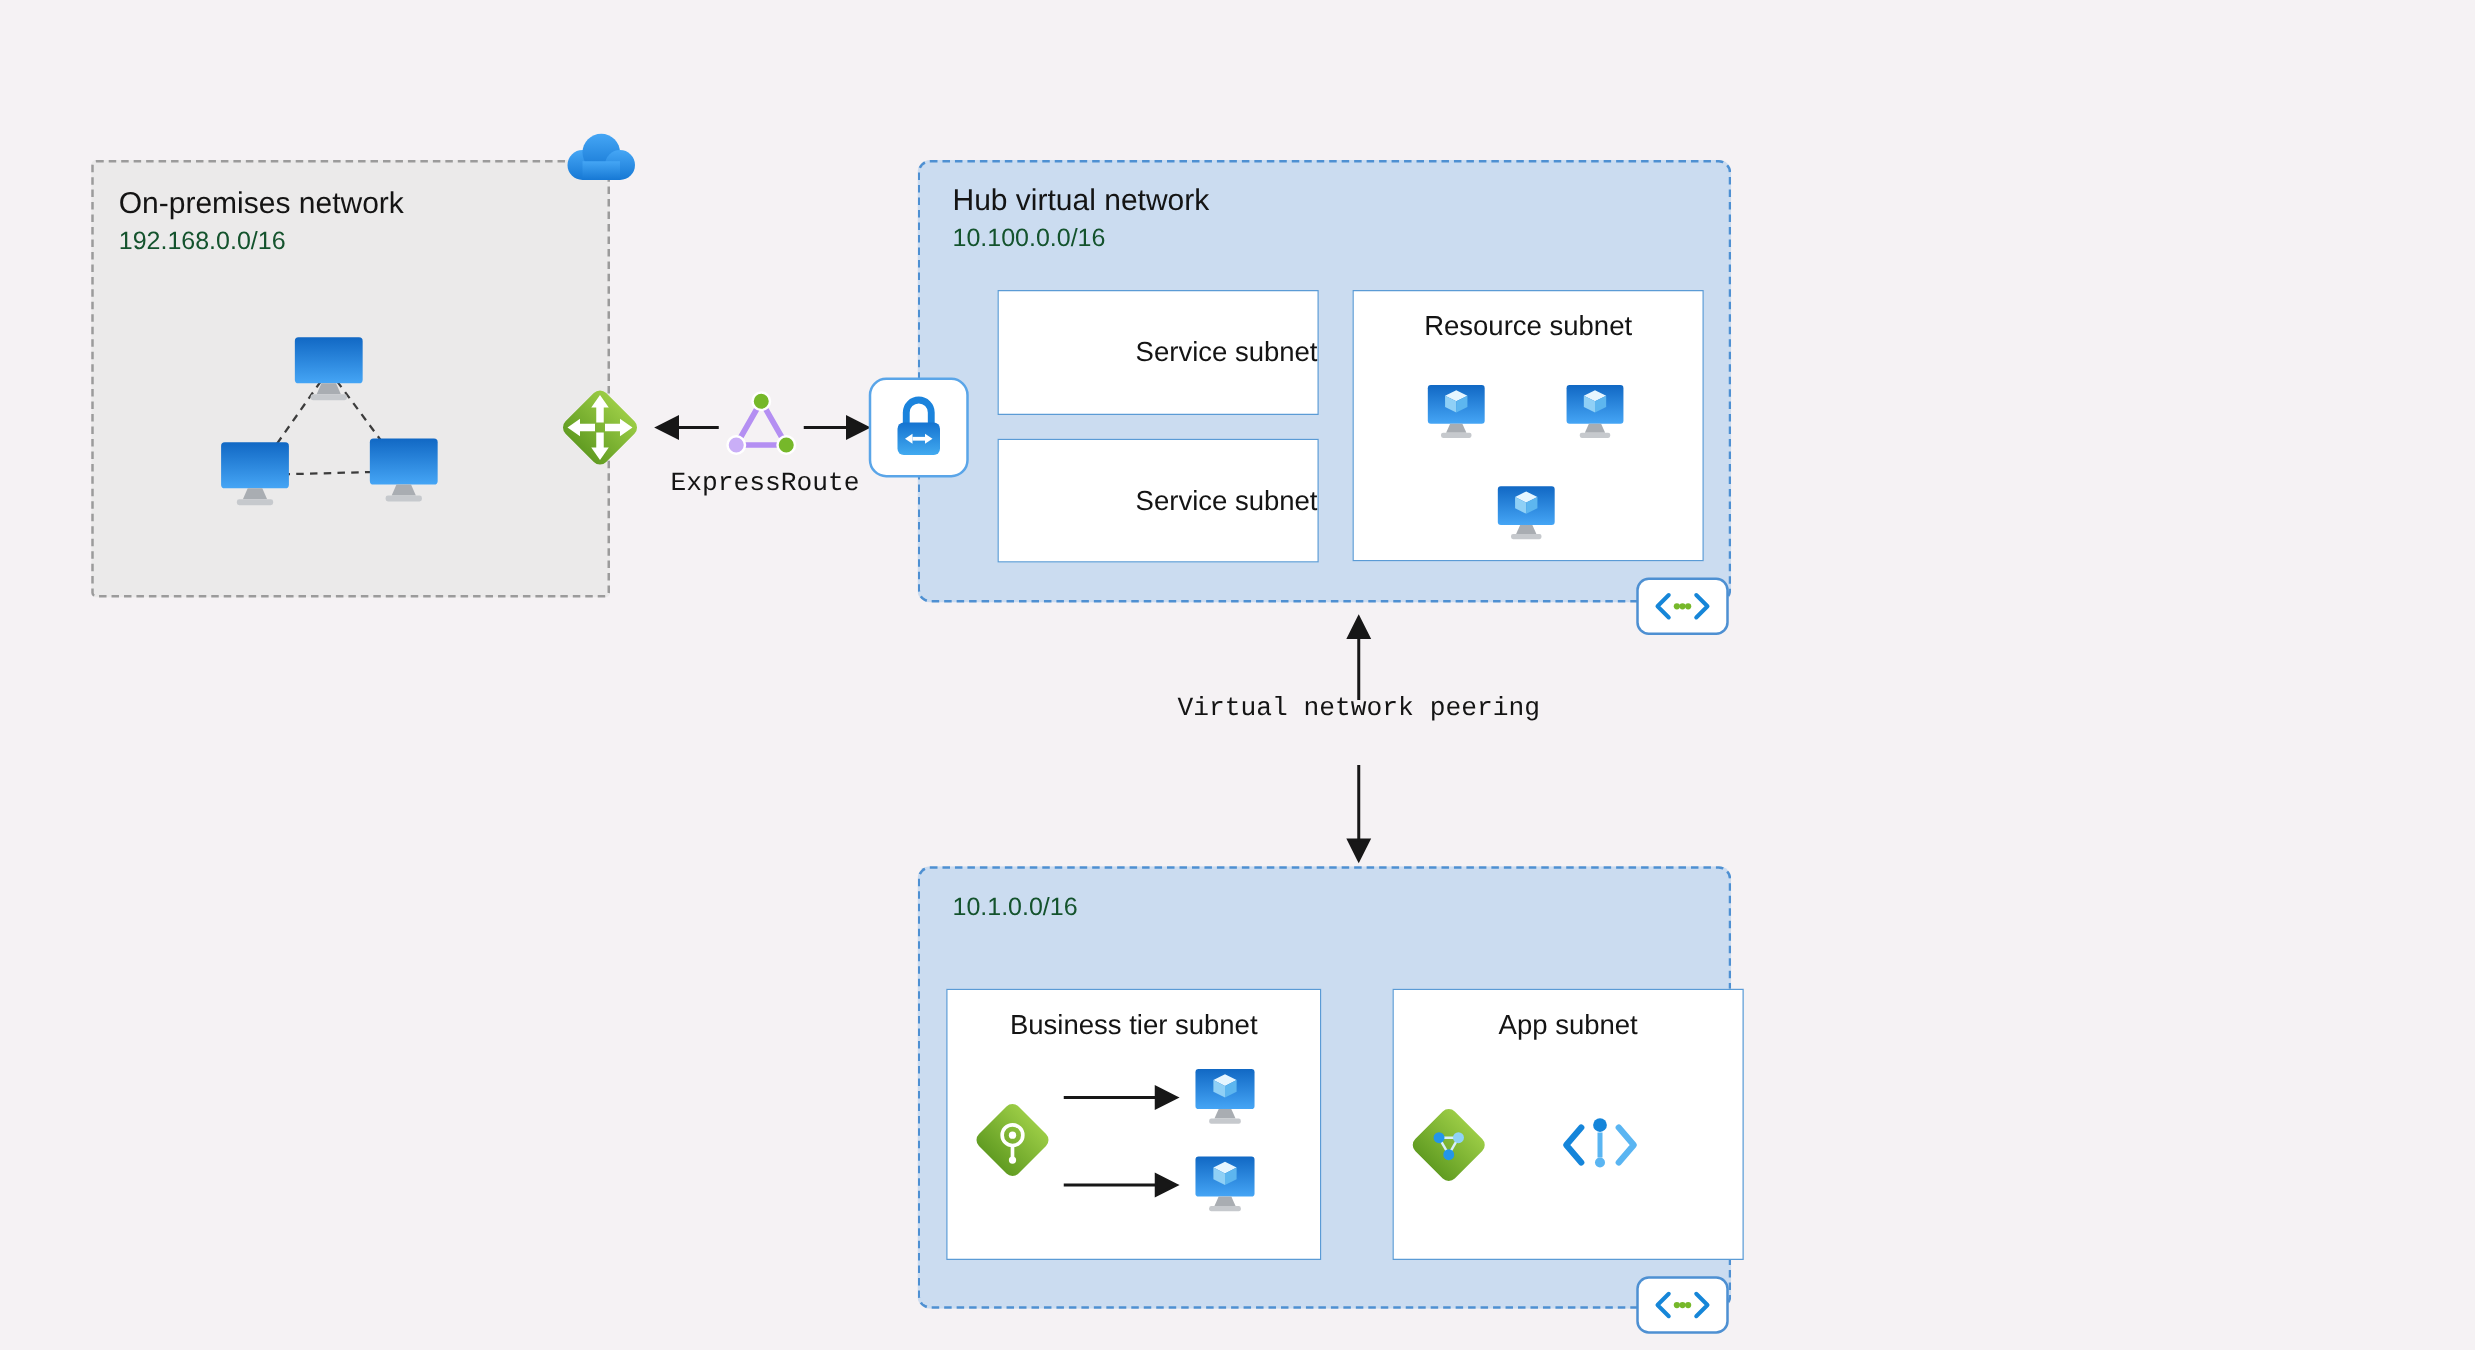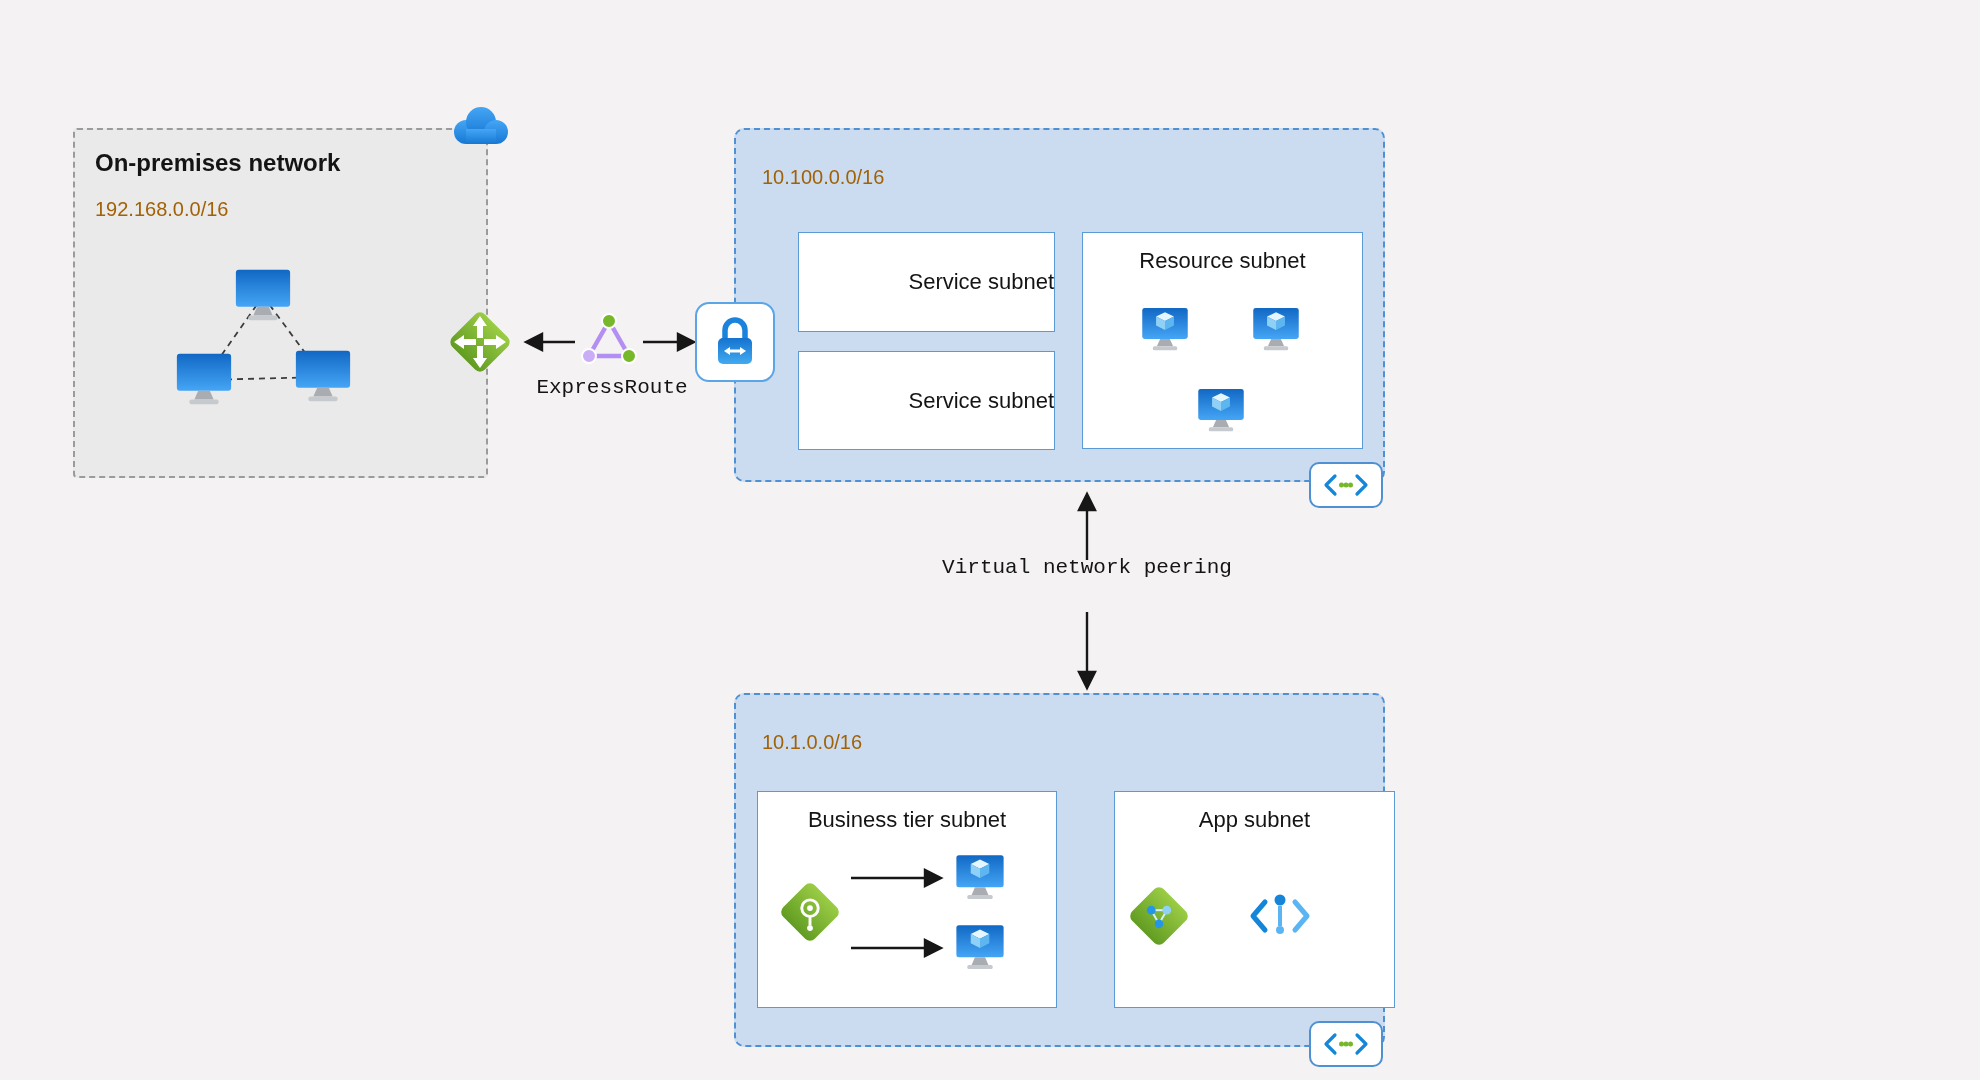--- a/index.html
+++ b/index.html
@@ -5,22 +5,22 @@
   * { margin:0; padding:0; box-sizing:border-box; }
   html,body { background:#ddd; }
   #canvas {
     position:relative; width:1980px; height:1080px;
     background:#f5f2f4; overflow:hidden;
     font-family:"Liberation Sans", sans-serif; color:#171717;
   }
   .vnet { position:absolute; background:#cbdcf0; border:2px dashed #4e90d2; border-radius:10px; }
   .onprem-box { position:absolute; background:#ebeaea; border:2px dashed #9b9b9b; border-radius:4px; }
   .box-head { padding:16px 0 0 26px; }
-  .box-title { font-size:24px; font-weight:bold; line-height:1.25; color:#141414; }
-  .box-cidr { font-size:20px; margin-top:20px; color:#a16207; }
+  .box-title { font-size:24px; font-weight:normal; line-height:1.25; color:#141414; }
+  .box-cidr { font-size:20px; margin-top:4px; color:#14532d; }
   .subnet { position:absolute; background:#ffffff; border:1.5px solid #5b9bd5; }
   .subnet-center { display:flex; align-items:center; justify-content:flex-end; }
   .subnet-label { font-size:22px; color:#141414; }
   .subnet-label-top { text-align:center; padding-top:15px; }
   .badge {
     position:absolute; width:74px; height:46px; background:#fff;
     border:2px solid #4e90d2; border-radius:10px;
     display:flex; align-items:center; justify-content:center;
   }
   .lock-tile {
@@ -60,20 +60,21 @@
 
   <div class="onprem-box" style="left:73px;top:128px;width:415px;height:350px">
     <div class="box-head" style="padding:18px 0 0 20px">
       <div class="box-title">On-premises network</div>
       <div class="box-cidr">192.168.0.0/16</div>
     </div>
   </div>
 
   <div class="vnet" style="left:734px;top:128px;width:651px;height:354px">
     <div class="box-head">
+      <div class="box-title">Hub virtual network</div>
       <div class="box-cidr">10.100.0.0/16</div>
     </div>
   </div>
 
   <div class="vnet" style="left:734px;top:693px;width:651px;height:354px">
     <div class="box-head">
       <div class="box-cidr">10.1.0.0/16</div>
     </div>
   </div>
 

